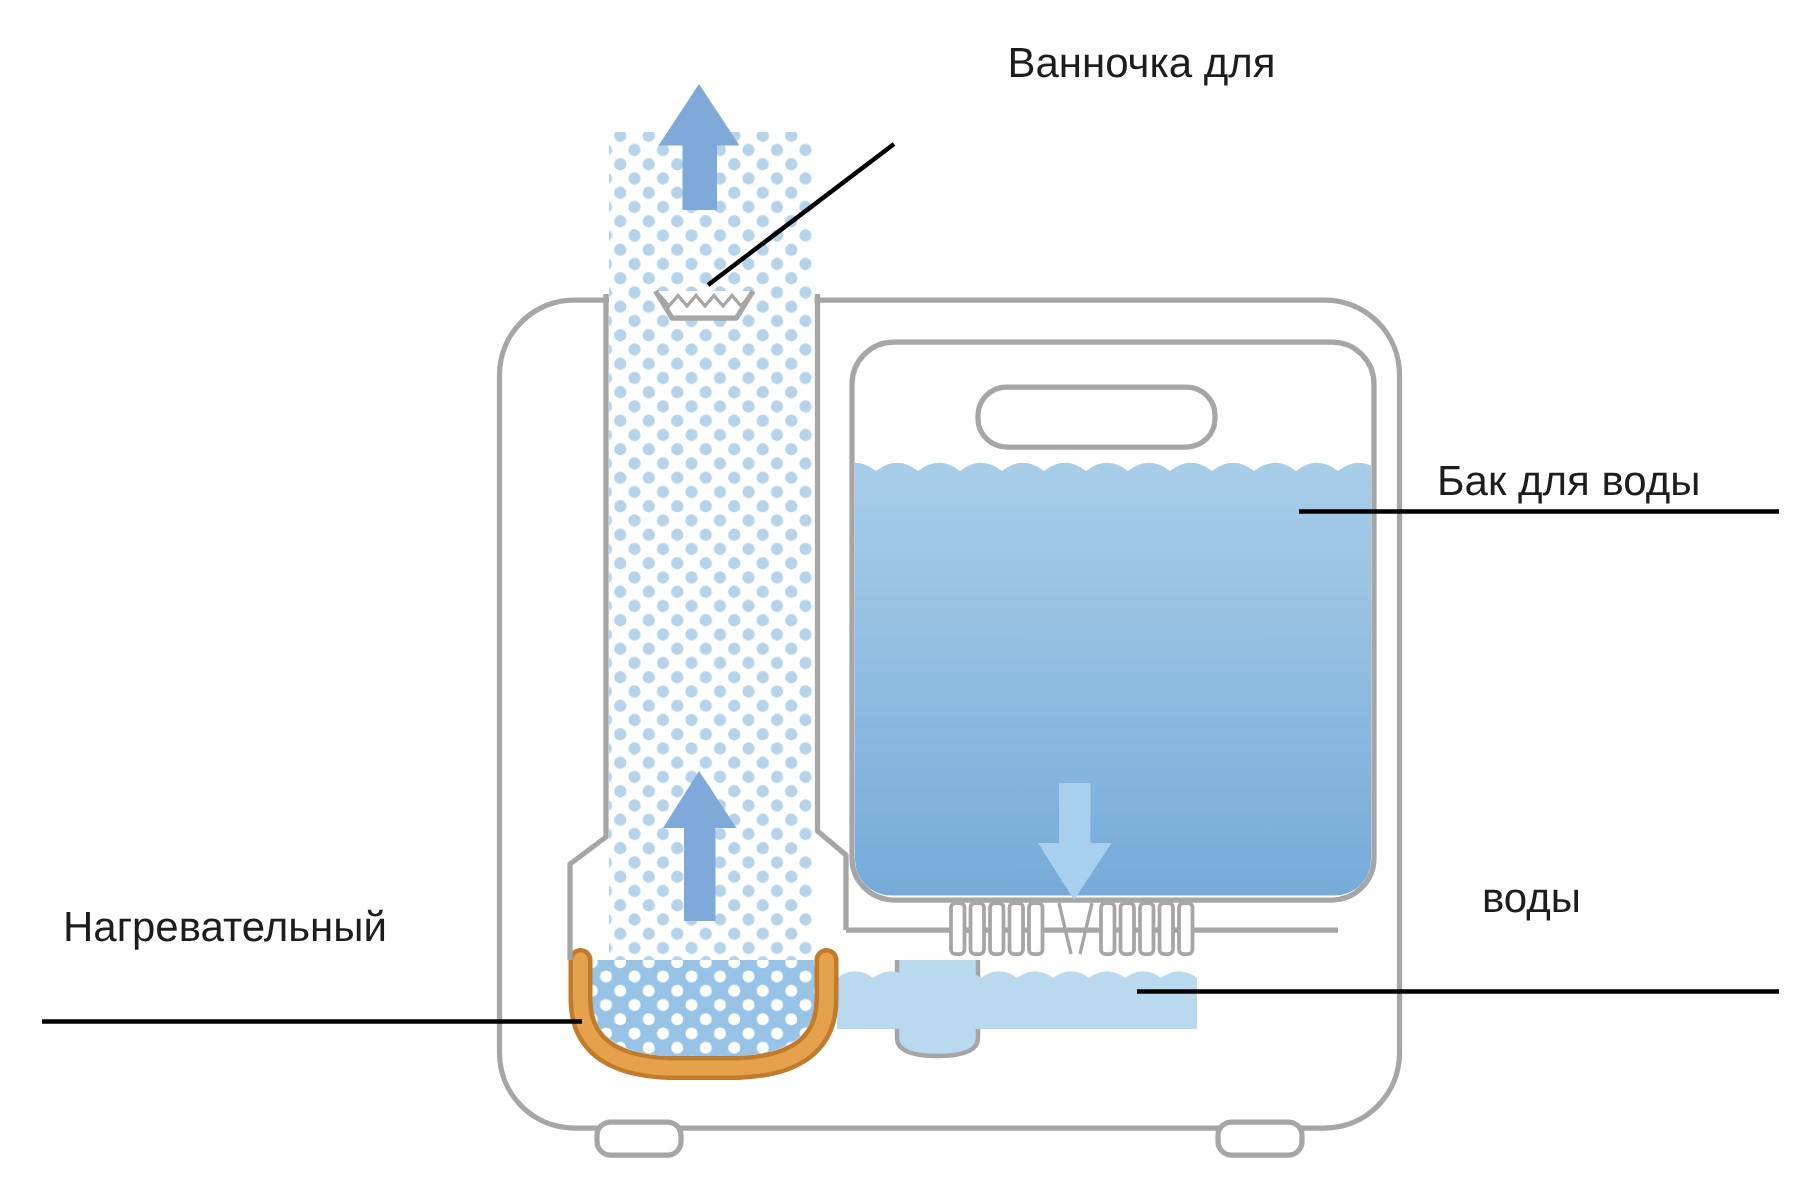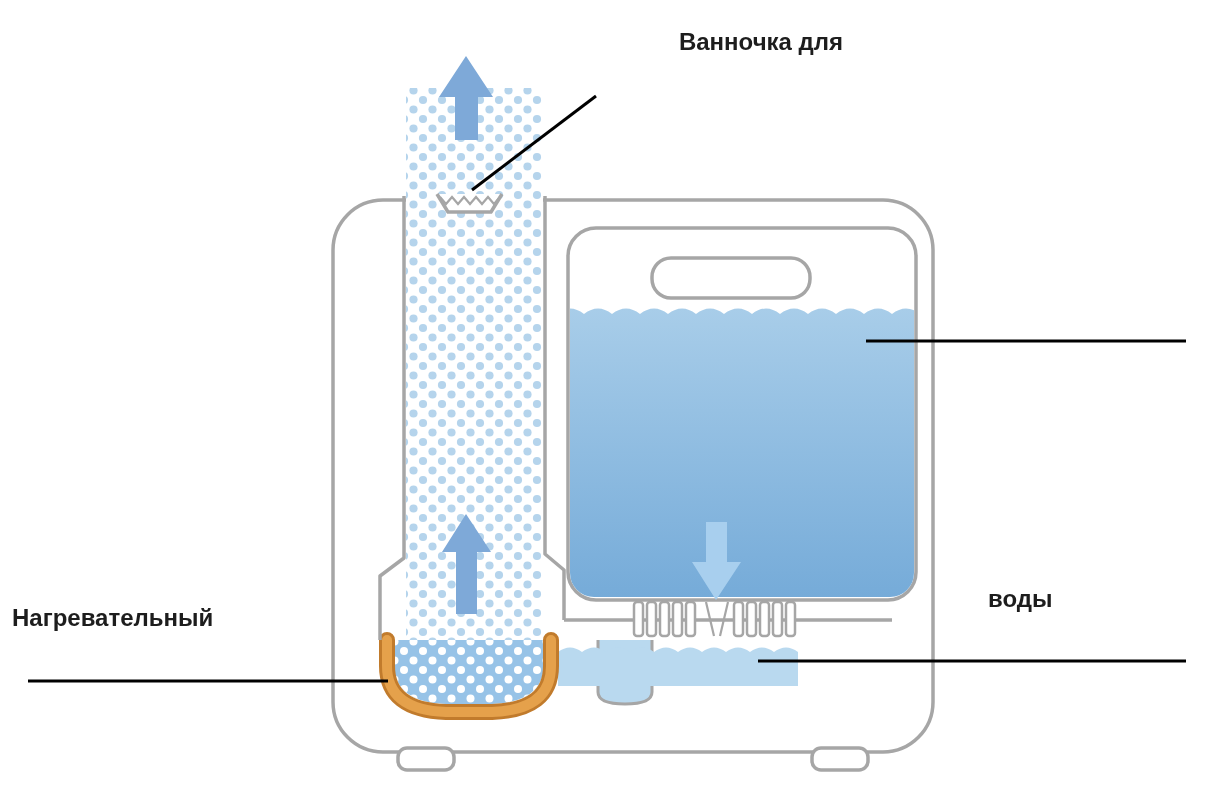--- a/index.html
+++ b/index.html
@@ -4,28 +4,28 @@
 <style>
   html,body{margin:0;padding:0;background:#fff;}
   .stage{
     position:relative;width:1208px;height:800px;background:#fff;overflow:hidden;
     font-family:"Liberation Sans",sans-serif;
   }
   .stage svg{position:absolute;left:0;top:0;}
   .label{
     position:absolute;
     font-family:"Liberation Sans",sans-serif;
-    font-weight:700;font-size:24px;
+    font-weight:400;font-size:28px;
     color:var(--label-text,#1d1d1d);
     white-space:nowrap;
   }
   .label-aroma{left:588px;top:22px;width:346px;text-align:center;line-height:39px;}
   .label-tank{left:958px;top:302px;line-height:38px;}
   .label-pan{left:988px;top:578px;line-height:41px;}
-  .label-heater{left:12px;top:596px;line-height:43px;}
+  .label-heater{left:42px;top:596px;line-height:43px;}
 
   
   .body-shell{fill:#fff;stroke:var(--outline,#a6a6a6);stroke-width:3.5;}
   .erase{fill:#fff;stroke:none;}
   .outline-shape{fill:#fff;stroke:var(--outline,#a6a6a6);stroke-width:3.5;stroke-linejoin:round;}
   .ln{fill:none;stroke:var(--outline,#a6a6a6);stroke-width:3.5;stroke-linejoin:round;}
   .ln-thin{fill:none;stroke:var(--outline,#a6a6a6);stroke-width:2.2;}
   .tank-water{fill:url(#tankWaterGrad);stroke:none;}
   .pan-water{fill:var(--pan-water,#b9d9ef);stroke:none;}
   .dip{fill:var(--pan-water,#b9d9ef);stroke:var(--outline,#a6a6a6);stroke-width:3;}
@@ -126,20 +126,23 @@
       <path class="leader" d="M866,341 H1186"></path>
       <path class="leader" d="M758,661 H1186"></path>
       <path class="leader" d="M28,681 H388"></path>
     </g>
   </svg>
 
   <div class="label label-aroma">
     <div>Ванночка для</div>
   </div>
 
+  <div class="label label-tank">
+    <div>Бак для воды</div>
+  </div>
 
   <div class="label label-pan">
     <div>воды</div>
   </div>
 
   <div class="label label-heater">
     <div>Нагревательный</div>
   </div>
 
 </div>

